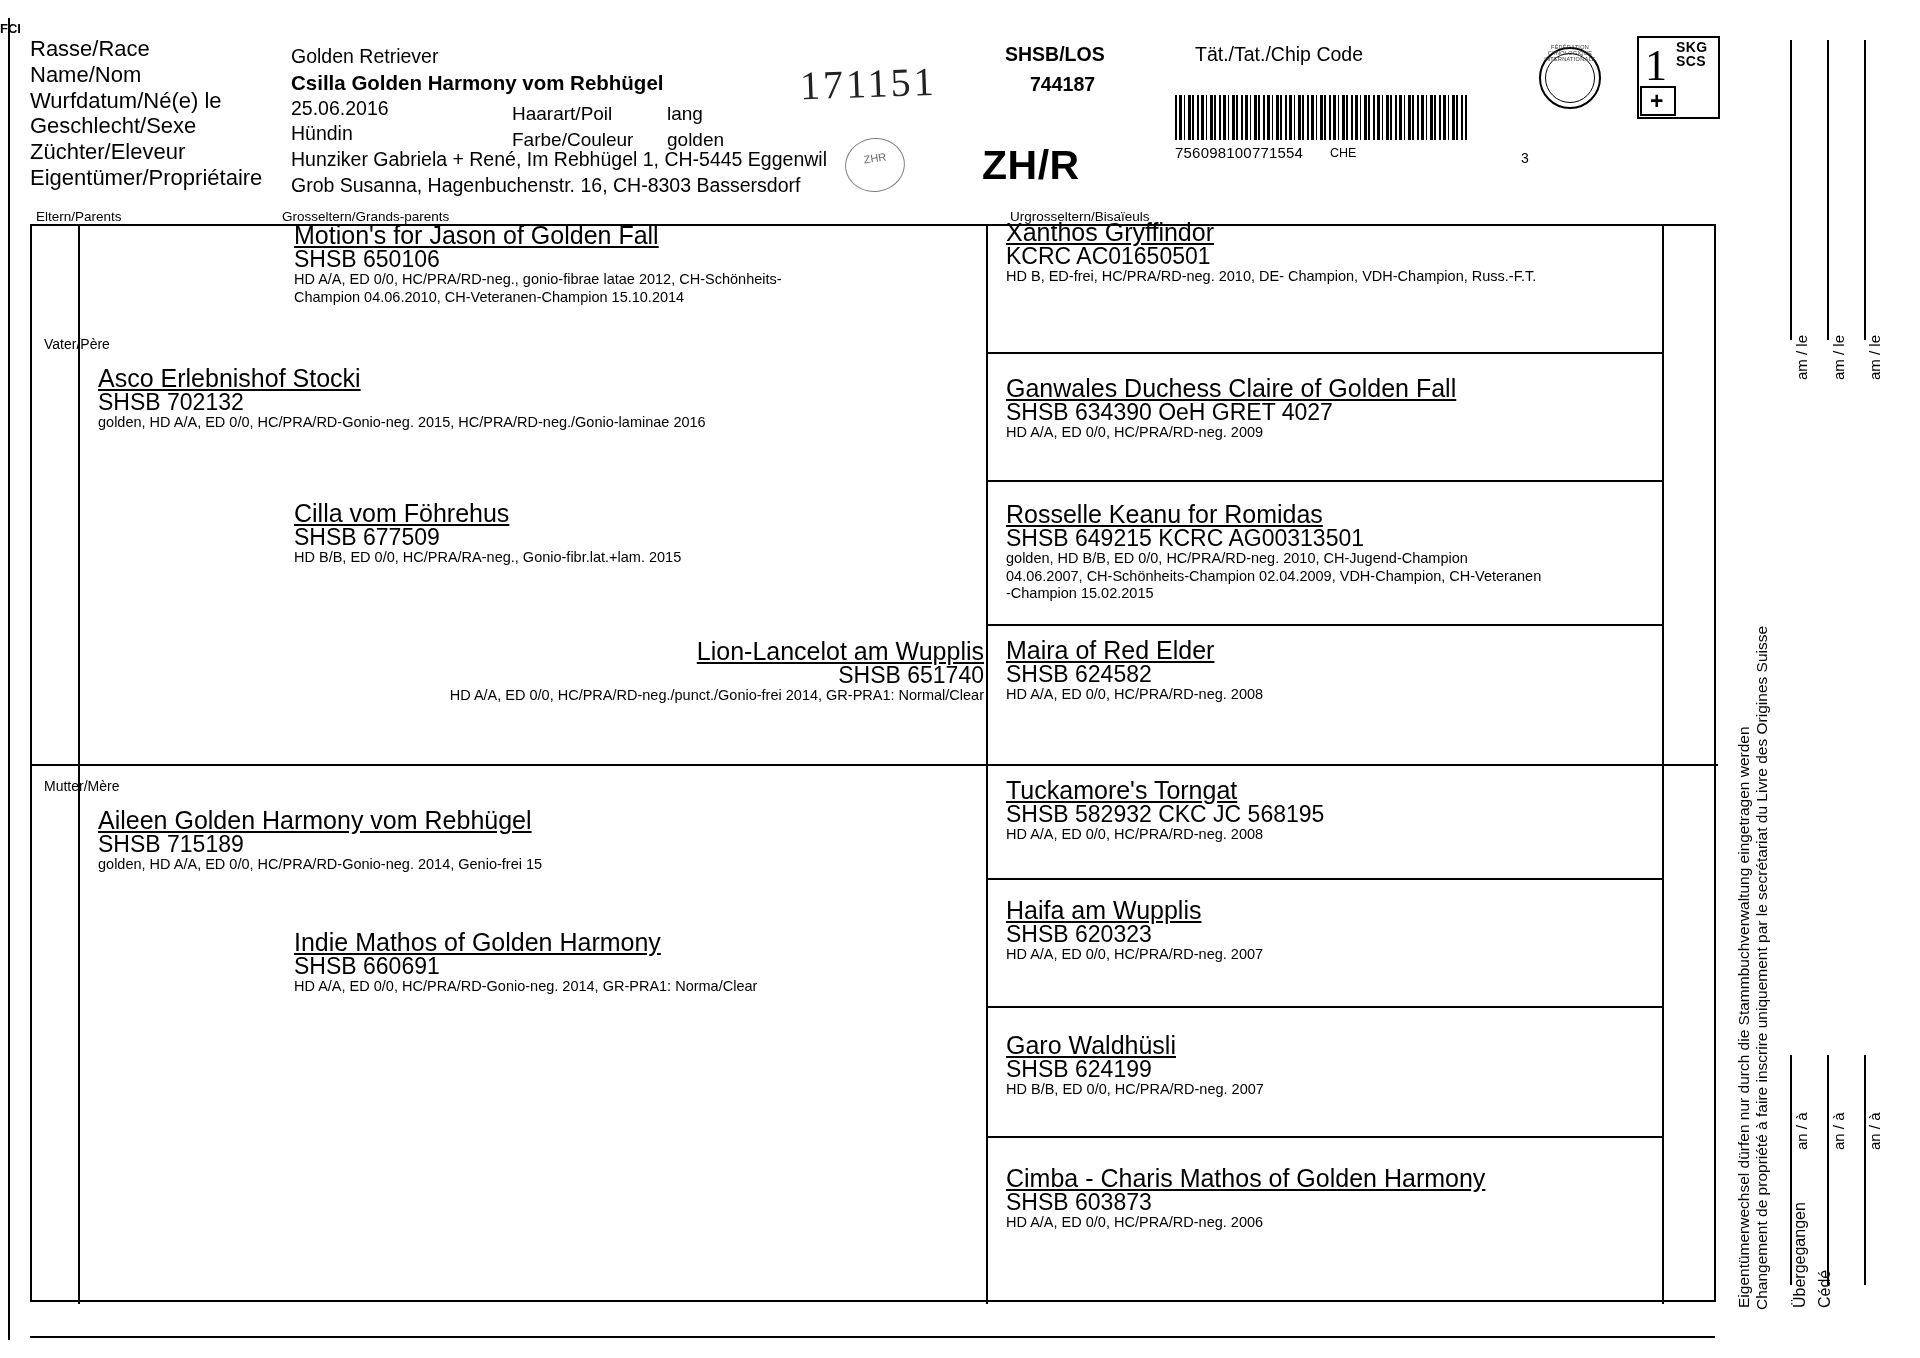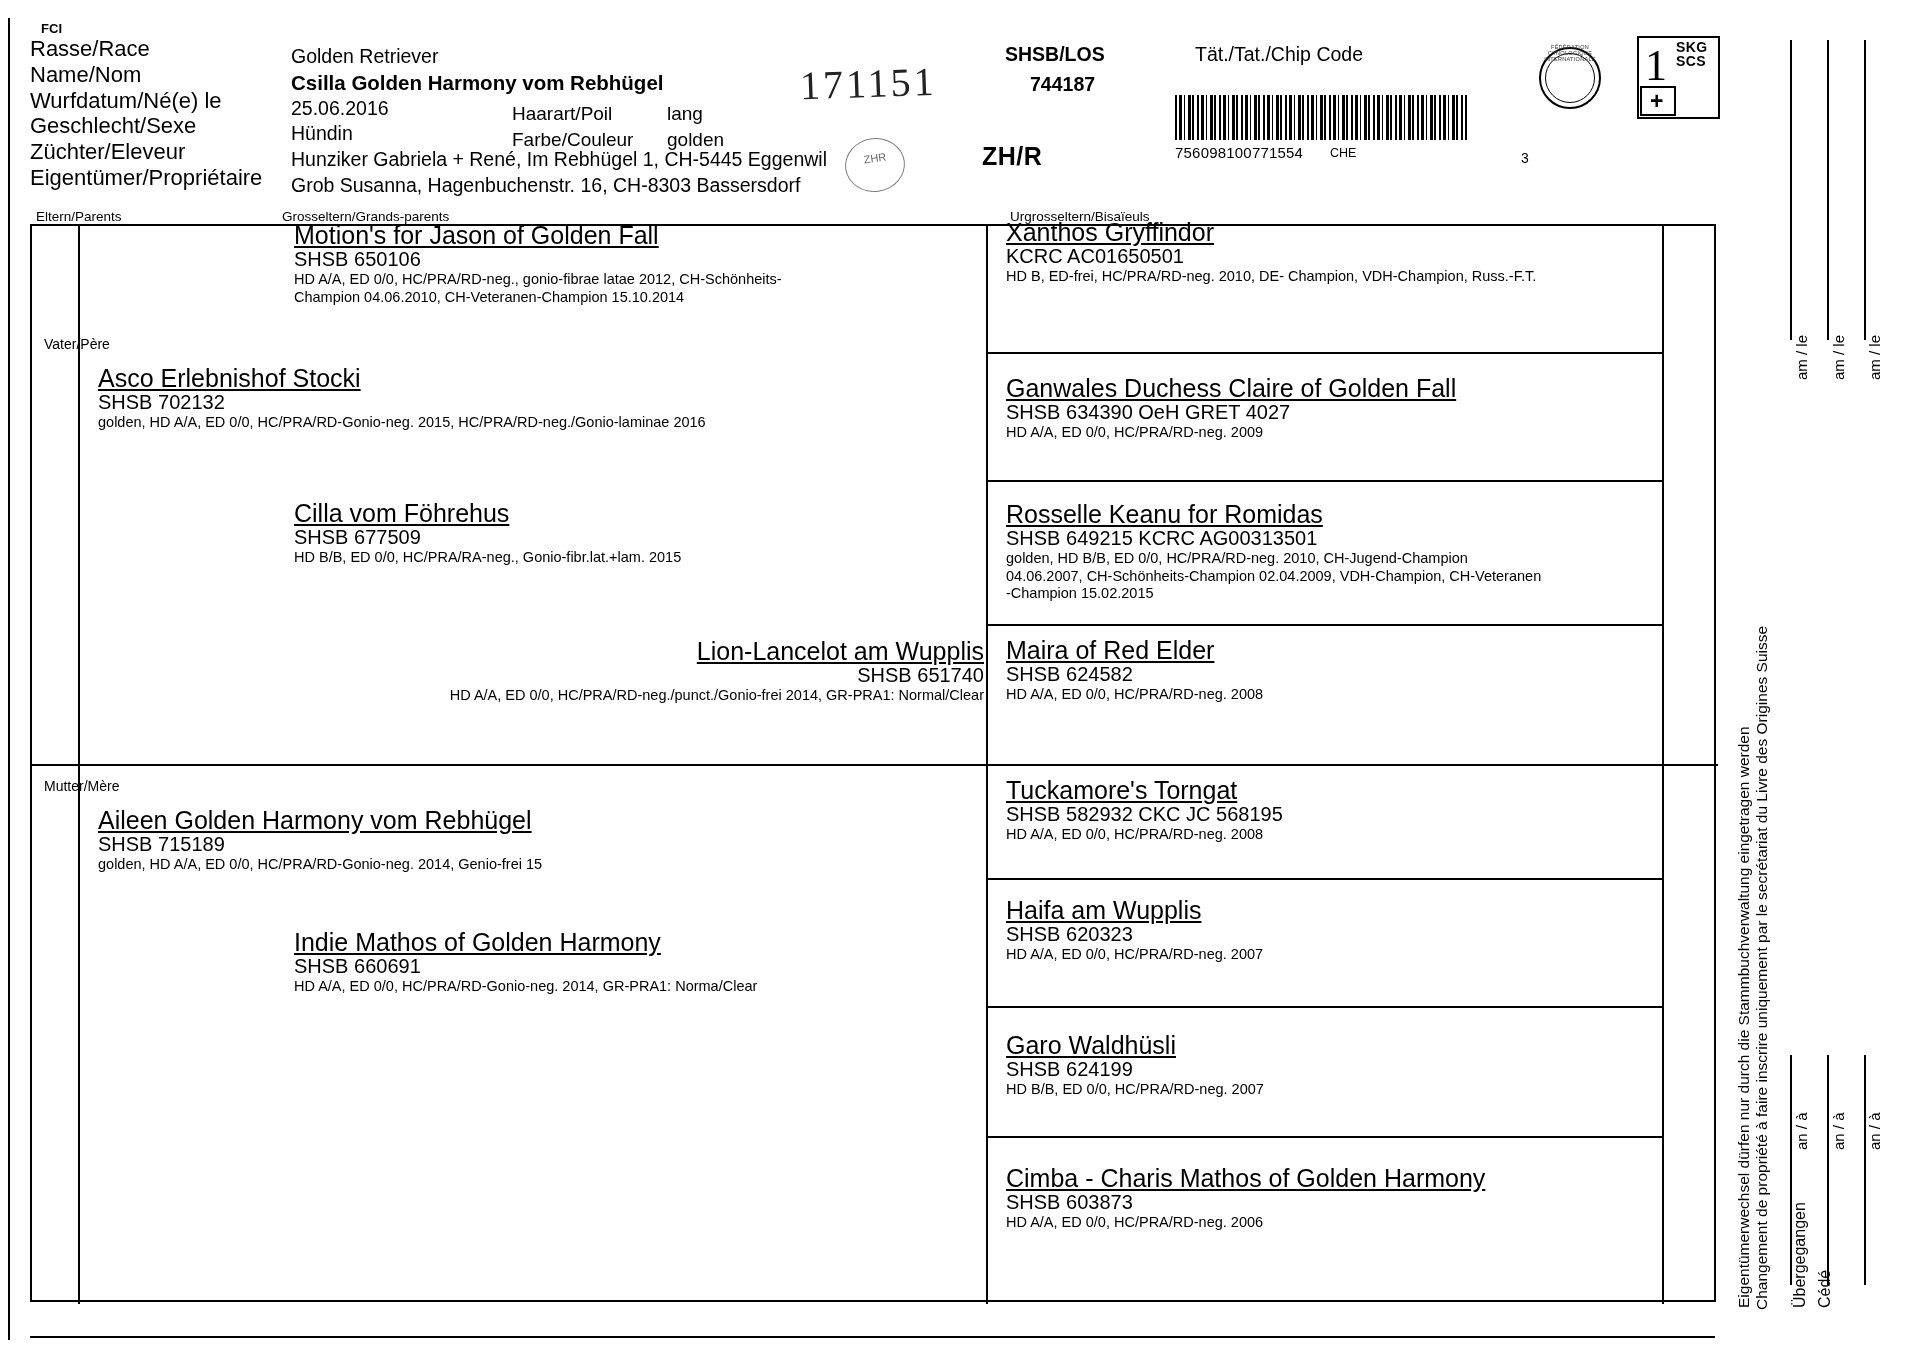--- a/index.html
+++ b/index.html
@@ -86,21 +86,21 @@
   }
   .tat-lbl {
     position: absolute;
     left: 1195px; top: 43px;
     font-size: 19.5px;
     white-space: nowrap;
   }
   .zhr {
     position: absolute;
     left: 982px; top: 142px;
-    font-size: 25px;
+    font-size: 41px;
     font-weight: bold;
     letter-spacing: 0.5px;
   }
 
   
   .barcode-wrap {
     position: absolute;
     left: 1175px;
     top: 95px;
     width: 292px;
@@ -151,21 +151,21 @@
     content: "";
     position: absolute;
     left: 4px; top: 4px; right: 4px; bottom: 4px;
     border: 1px solid #000;
     border-radius: 50%;
   }
   .fci-text {
     position: absolute;
     left: 0; top: 21px;
     width: 62px;
-    text-align: right;
+    text-align: left;
     font-size: 13px;
     font-weight: bold;
   }
   .fci-ring-text {
     position: absolute;
     left: 1540px;
     top: 44px;
     width: 60px;
     text-align: center;
     font-size: 5.5px;
@@ -288,21 +288,21 @@
     font-size: 17px;
     line-height: 20px;
   }
   .nm {
     font-size: 25px;
     line-height: 24px;
     white-space: nowrap;
     text-decoration: underline;
   }
   .id {
-    font-size: 20px;
+    font-size: 23px;
     line-height: 24px;
     white-space: nowrap;
   }
   .dt {
     font-size: 14.5px;
     line-height: 17.5px;
   }
   .roletag {
     position: absolute;
     font-size: 14px;

